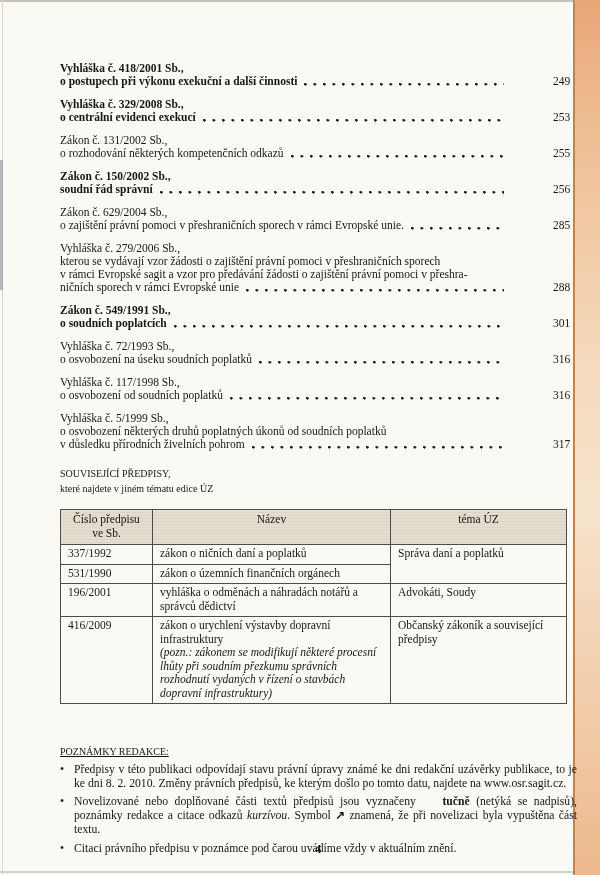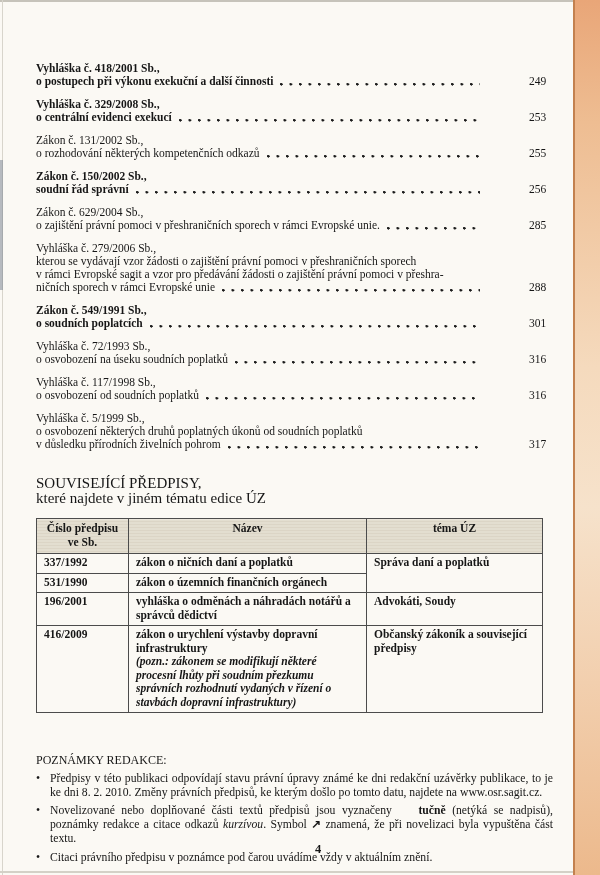--- a/index.html
+++ b/index.html
@@ -14,56 +14,56 @@
   
   .edge-top    { position:absolute; top:0; left:0; width:100%; height:2px; background:#c6c3ba; }
   .edge-bottom { position:absolute; top:871px; left:0; width:100%; height:2px; background:#d4d1c7; }
   .edge-left   { position:absolute; top:0; left:2px; width:1px; height:875px; background:#d8d5cc; }
   .edge-left-dark { position:absolute; top:160px; left:0; width:3px; height:130px; background:#7e8794; opacity:.55; }
   .right-stripe {
     position:absolute; top:0; right:0; width:25px; height:875px;
     background:linear-gradient(180deg,#e9a678 0%, #eebd92 14%, #f5dabd 42%, #f6e2cb 58%, #f2cfae 78%, #ecb98c 100%);
     border-left:2px solid #c3814f;
   }
-  .content { position:absolute; left:36px; top:62px; width:517px; }
+  .content { position:absolute; left:60px; top:62px; width:517px; }
 
   
   .toc { font-size:11.5px; line-height:13px; }
   .toc-entry { margin-bottom:10px; }
   .toc-entry.bold { font-weight:bold; }
   .toc-row { display:flex; align-items:baseline; }
   .toc-text { white-space:nowrap; }
   .leader {
     flex:1 1 auto; min-width:18px; align-self:flex-end;
     height:3px; margin:0 5px 2px 7px;
     background-image:radial-gradient(circle at 1.3px 1.3px, #1d1d1d 1.1px, transparent 1.5px);
     background-size:9.5px 3px; background-repeat:repeat-x;
   }
   .toc-page { flex:none; min-width:24px; text-align:left; font-weight:normal;margin-left:44px; }
 
   
-  .related-heading { margin-top:25px; font-size:15px; line-height:14.5px;font-family:Liberation Serif, serif; }
+  .related-heading { margin-top:16px; font-size:10px; line-height:14.5px;font-family:Liberation Serif, serif; }
   .rel-table {
     margin-top:13px; width:506px; border-collapse:collapse;
     font-size:11.5px; line-height:13.5px; table-layout:fixed;
   }
   .rel-table th, .rel-table td {
     border:1px solid #4c4c4c; vertical-align:top;
-    padding:2px 7px 3px; font-weight:bold; text-align:left;
+    padding:2px 7px 3px; font-weight:normal; text-align:left;
   }
   .rel-table th {
     background:#e4decf; text-align:center; padding:3px 4px 4px;
     background-image:repeating-linear-gradient(0deg, rgba(255,255,255,.25) 0 1px, rgba(120,110,90,.08) 1px 3px);
   }
   .col-num { width:92px; } .col-name { width:238px; } .col-theme { width:176px; }
   .cell-note { font-style:italic; }
 
   
   .notes { margin-top:41px; font-size:11.7px; line-height:13.8px; }
-  .notes-heading { font-size:12px; margin-bottom:4px; }
+  .notes-heading { font-size:10px; margin-bottom:4px;text-decoration:underline; }
   .note-item { display:flex; margin-bottom:5px; }
   .bullet { flex:none; width:14px; }
   .note-text { flex:1; text-align:justify; }
   .seg-bold { font-weight:bold;margin-left:20px; }
   .seg-italic { font-style:italic; }
   .arrow { font-weight:bold; }
 
   .page-number { position:absolute; top:842px; left:318px; transform:translateX(-50%); font-weight:bold; font-size:12.5px; }
 </style>
 </head>

